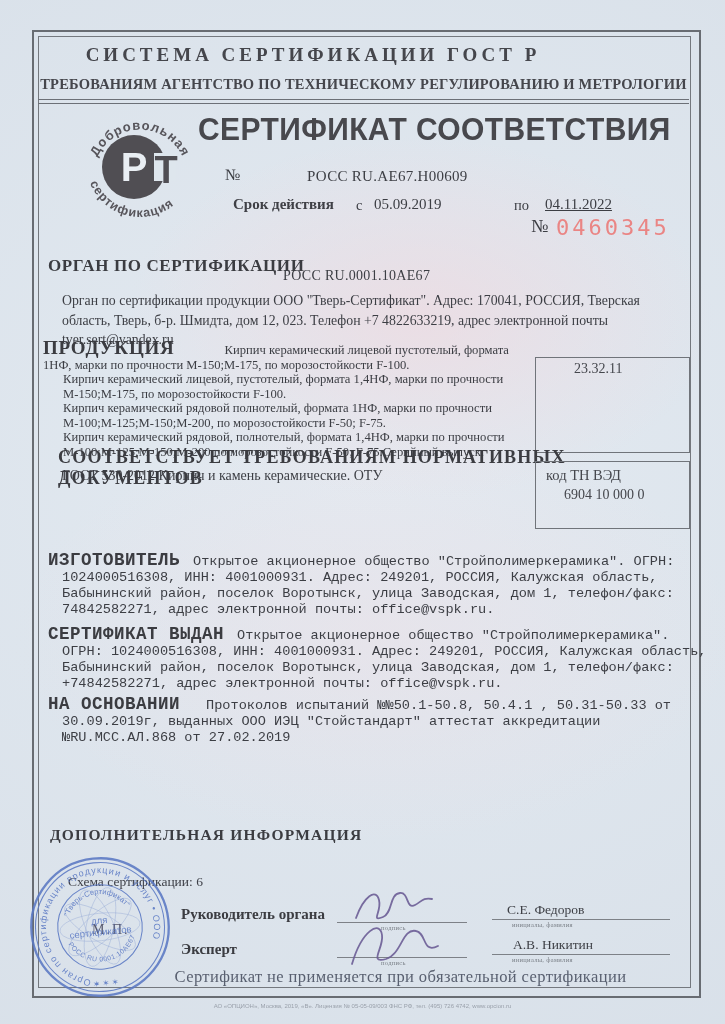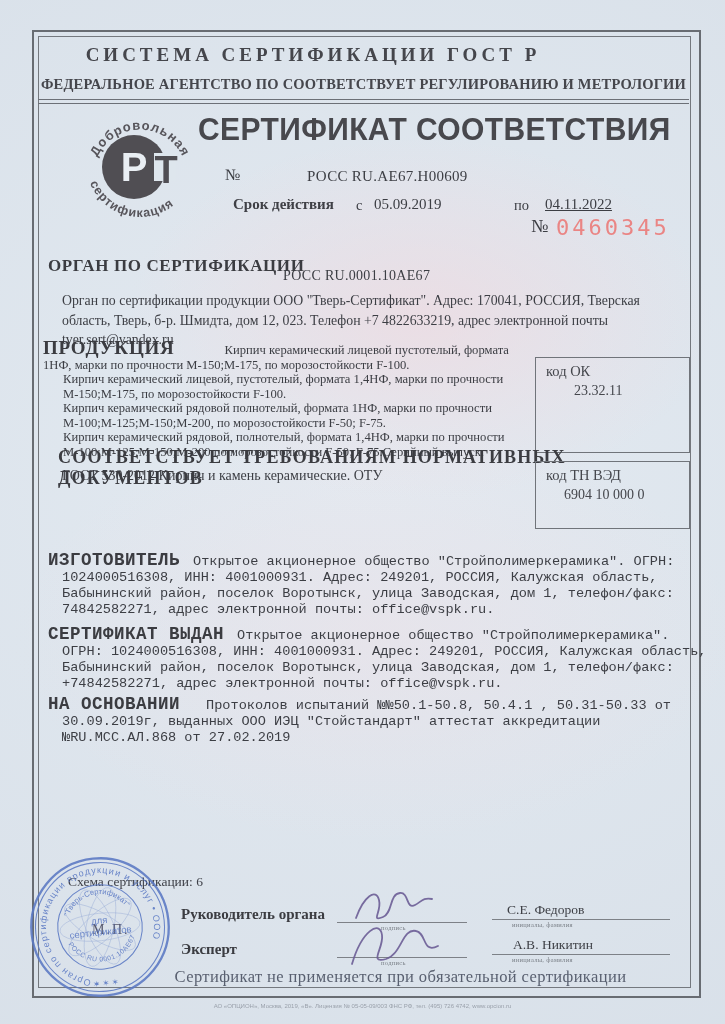--- a/index.html
+++ b/index.html
@@ -88,21 +88,21 @@
 <body>
 
 <div class="page">
 
   <div class="abs frame-outer"></div>
   <div class="abs frame-inner"></div>
   <div class="abs hrule" style="top:99px;"></div>
   <div class="abs hrule" style="top:103px;"></div>
 
   <div class="abs sys-title">СИСТЕМА СЕРТИФИКАЦИИ ГОСТ Р</div>
-  <div class="abs agency">ФЕДЕРАЛЬНОЕ АГЕНТСТВО ПО СООТВЕТСТВУЕТ РЕГУЛИРОВАНИЮ И МЕТРОЛОГИИ</div>
+  <div class="abs agency">ТРЕБОВАНИЯМ АГЕНТСТВО ПО ТЕХНИЧЕСКОМУ РЕГУЛИРОВАНИЮ И МЕТРОЛОГИИ</div>
 
   <svg class="abs logo-svg" viewBox="0 0 124 120">
     <defs>
       <path id="arcTop" d="M 16,62 A 47,47 0 0 1 108,62"></path>
       <path id="arcBot" d="M 8,58 A 54,54 0 0 0 116,58"></path>
     </defs>
     <text font-size="13" font-weight="bold" fill="#57555b" font-family="Liberation Sans,sans-serif" letter-spacing="1">
       <textPath href="#arcTop" startOffset="8%">Добровольная</textPath>
     </text>
     <text font-size="12.5" font-weight="bold" fill="#57555b" font-family="Liberation Sans,sans-serif" letter-spacing="1">
@@ -133,21 +133,20 @@
   <div class="abs org-text">Орган по сертификации продукции ООО "Тверь-Сертификат". Адрес: 170041, РОССИЯ, Тверская область, Тверь, б-р. Шмидта, дом 12, 023. Телефон +7 4822633219, адрес электронной почты tver.sert@yandex.ru</div>
 
   <div class="abs prod-wrap">
     <p><span class="prod-h">ПРОДУКЦИЯ</span><span>Кирпич керамический лицевой пустотелый, формата 1НФ, марки по прочности М-150;М-175, по морозостойкости F-100.</span></p>
     <p class="prod-item">Кирпич керамический лицевой, пустотелый, формата 1,4НФ, марки по прочности М-150;М-175, по морозостойкости F-100.</p>
     <p class="prod-item">Кирпич керамический рядовой полнотелый, формата 1НФ, марки по прочности М-100;М-125;М-150;М-200, по морозостойкости F-50; F-75.</p>
     <p class="prod-item">Кирпич керамический рядовой, полнотелый, формата 1,4НФ, марки по прочности М-100;М-125;М-150;М-200,по морозостойкости F-50; F-75.Серийный выпуск.</p>
   </div>
 
   <div class="abs codebox box-ok">
-    <span class="lbl">код ОК</span>
     <span class="val">23.32.11</span>
   </div>
 
   <div class="abs h1 conf-h">СООТВЕТСТВУЕТ ТРЕБОВАНИЯМ НОРМАТИВНЫХ ДОКУМЕНТОВ</div>
   <div class="abs standard">ГОСТ 530-2012 Кирпич и камень керамические. ОТУ</div>
 
   <div class="abs codebox box-tnved">
     <span class="lbl">код ТН ВЭД</span>
     <span class="val">6904 10 000 0</span>
   </div>
@@ -157,20 +156,21 @@
   </p>
 
   <p class="para p-iss">
     <span class="h2">СЕРТИФИКАТ ВЫДАН</span><span>Открытое акционерное общество "Стройполимеркерамика". ОГРН: 1024000516308, ИНН: 4001000931. Адрес: 249201, РОССИЯ, Калужская область, Бабынинский район, поселок Воротынск, улица Заводская, дом 1, телефон/факс: +74842582271, адрес электронной почты: office@vspk.ru.</span>
   </p>
 
   <p class="para p-bas">
     <span class="h2">НА ОСНОВАНИИ</span><span>Протоколов испытаний №№50.1-50.8, 50.4.1 , 50.31-50.33 от 30.09.2019г, выданных ООО ИЭЦ "Стойстандарт" аттестат аккредитации №RU.МСС.АЛ.868 от 27.02.2019</span>
   </p>
 
+  <div class="abs h1 add-h">ДОПОЛНИТЕЛЬНАЯ ИНФОРМАЦИЯ</div>
   <div class="abs scheme">Схема сертификации: 6</div>
   <div class="abs mp">М.П.</div>
 
   <svg class="abs stamp-svg" viewBox="0 0 140 140">
     <defs>
       <path id="ringPath" d="M 70,121 A 51,51 0 1 1 70.02,121"></path>
       <path id="innTop" d="M 40,62 A 31,31 0 0 1 100,62"></path>
       <path id="innBot" d="M 36,76 A 35,35 0 0 0 104,76"></path>
     </defs>
     <g stroke="#5b79c4" fill="none">

